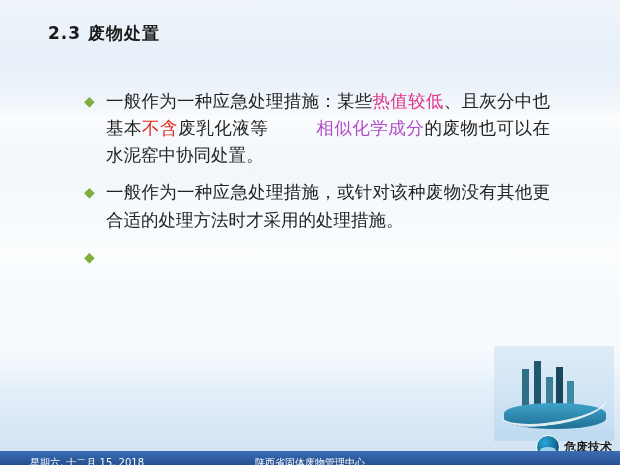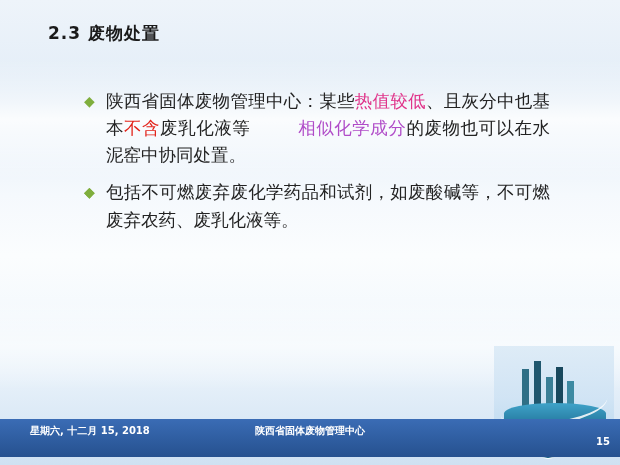--- a/index.html
+++ b/index.html
@@ -159,28 +159,27 @@
   .logo .logo-text {
     font-size: 12px;
     color: #1b1b1b;
     font-weight: bold;
     font-family: "DejaVu Sans", "Liberation Sans", sans-serif;
   }
 
   
   .footer {
     position: absolute;
-    left: 0; right: 0; bottom: 8px;
-    height: 38px;
+    left: 0; right: 0; bottom: 0;
+    height: 14px;
     background: #2f5fa8;
     background: linear-gradient(to bottom, #3a6cb5, #26518f);
     color: #ffffff;
     font-size: 10px;
     font-family: "DejaVu Sans", "Liberation Sans", sans-serif;
-    font-weight: bold;
   }
   .footer .date {
     position: absolute;
     left: 30px;
     top: 5px;
   }
   .footer .center {
     position: absolute;
     left: 0; right: 0;
     top: 5px;
@@ -200,30 +199,30 @@
 
   <div class="sheen"></div>
   <div class="sheen2"></div>
 
   <div class="title">2.3 废物处置</div>
 
   <div class="body">
 
     <div class="bullet">
       <span class="marker">◆</span>
-      <span class="t-dark">陕西省固体废物管理中心：某些</span><span class="t-pink">热值较低</span><span class="t-dark">、且灰分中也基本</span><span class="t-red">不含</span><span class="t-dark">废乳化液等</span><span class="t-purple">相似化学成分</span><span class="t-dark">的废物也可以在水泥窑中协同处置。</span>
+      <span class="t-dark">一般作为一种应急处理措施：某些</span><span class="t-pink">热值较低</span><span class="t-dark">、且灰分中也基本</span><span class="t-red">不含</span><span class="t-dark">废乳化液等</span><span class="t-purple">相似化学成分</span><span class="t-dark">的废物也可以在水泥窑中协同处置。</span>
     </div>
 
     <div class="bullet">
       <span class="marker">◆</span>
+      <span class="t-dark">一般作为一种应急处理措施，或针对该种废物没有其他更合适的处理方法时才采用的处理措施。</span>
     </div>
 
     <div class="bullet">
       <span class="marker">◆</span>
-      <span class="t-dark">包括不可燃废弃废化学药品和试剂，如废酸碱等，不可燃废弃农药、废乳化液等。</span>
     </div>
 
   </div>
 
   <div class="art">
     <div class="sky"></div>
     <div class="tower"></div>
     <div class="tower b"></div>
     <div class="tower c"></div>
     <div class="tower d"></div>

